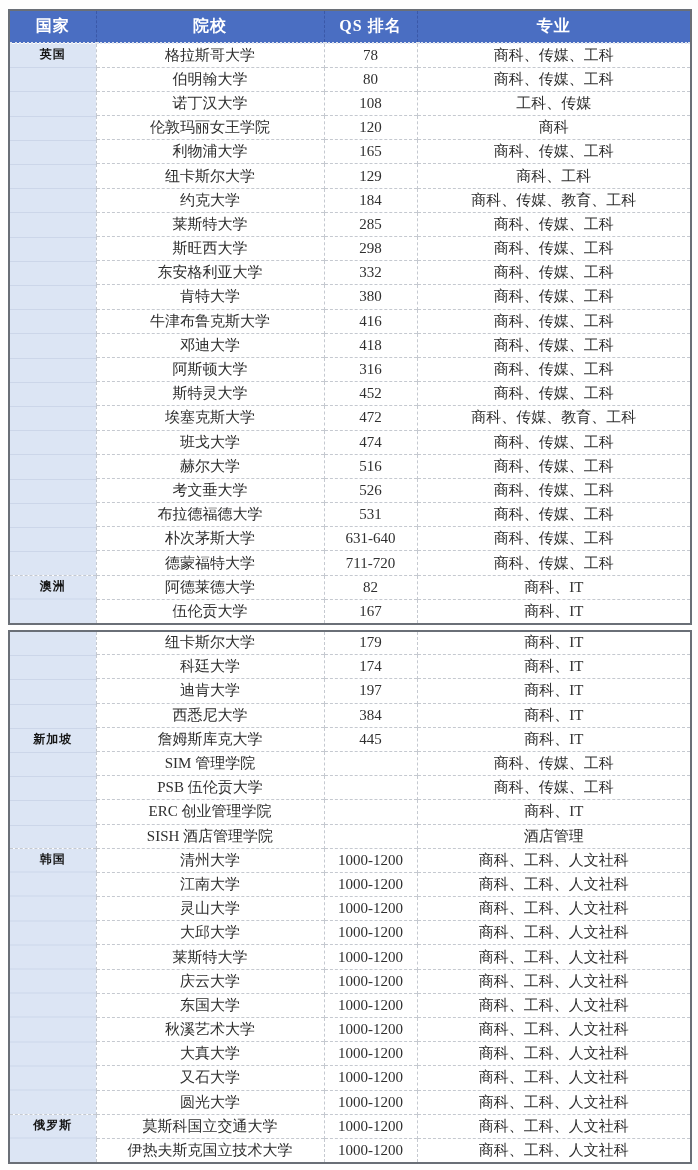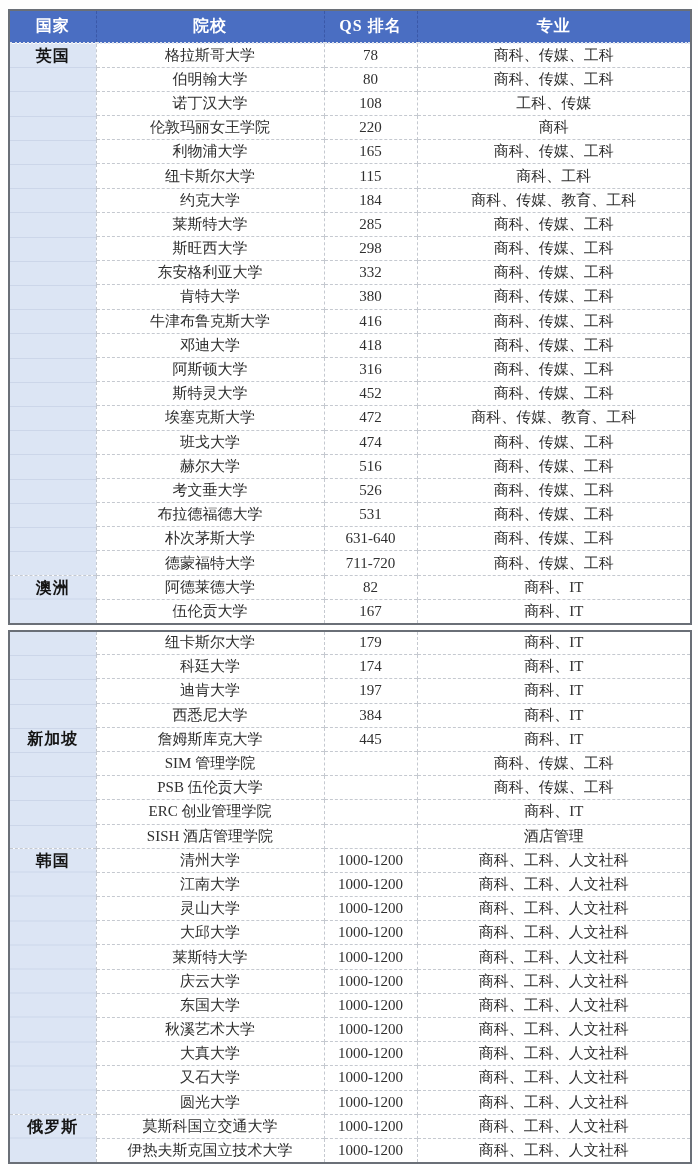--- a/index.html
+++ b/index.html
@@ -64,21 +64,21 @@
   td.country-cell {
     background:
       repeating-linear-gradient(
         to bottom,
         var(--country-bg) 0,
         var(--country-bg) 23.2px,
         var(--country-line) 23.2px,
         var(--country-line) 24.2px
       );
     font-weight: bold;
-    font-size: 16px;
+    font-size: 12px;
     color: #151515;
     border-top: 1px dashed var(--grid);
     letter-spacing: 1px;
   }
   td.country-cell.v-top { vertical-align: top; padding-top: 2px; }
   td.country-cell.v-middle { vertical-align: middle; }
 
   .segment-gap { height: 5px; background: #fefefe; }
 </style>
 </head>
@@ -113,31 +113,31 @@
           <td class="rank-cell">80</td>
           <td class="majors-cell">商科、传媒、工科</td>
         </tr>
         <tr>
           <td class="school-cell">诺丁汉大学</td>
           <td class="rank-cell">108</td>
           <td class="majors-cell">工科、传媒</td>
         </tr>
         <tr>
           <td class="school-cell">伦敦玛丽女王学院</td>
-          <td class="rank-cell">220</td>
+          <td class="rank-cell">120</td>
           <td class="majors-cell">商科</td>
         </tr>
         <tr>
           <td class="school-cell">利物浦大学</td>
           <td class="rank-cell">165</td>
           <td class="majors-cell">商科、传媒、工科</td>
         </tr>
         <tr>
           <td class="school-cell">纽卡斯尔大学</td>
-          <td class="rank-cell">115</td>
+          <td class="rank-cell">129</td>
           <td class="majors-cell">商科、工科</td>
         </tr>
         <tr>
           <td class="school-cell">约克大学</td>
           <td class="rank-cell">184</td>
           <td class="majors-cell">商科、传媒、教育、工科</td>
         </tr>
         <tr>
           <td class="school-cell">莱斯特大学</td>
           <td class="rank-cell">285</td>

